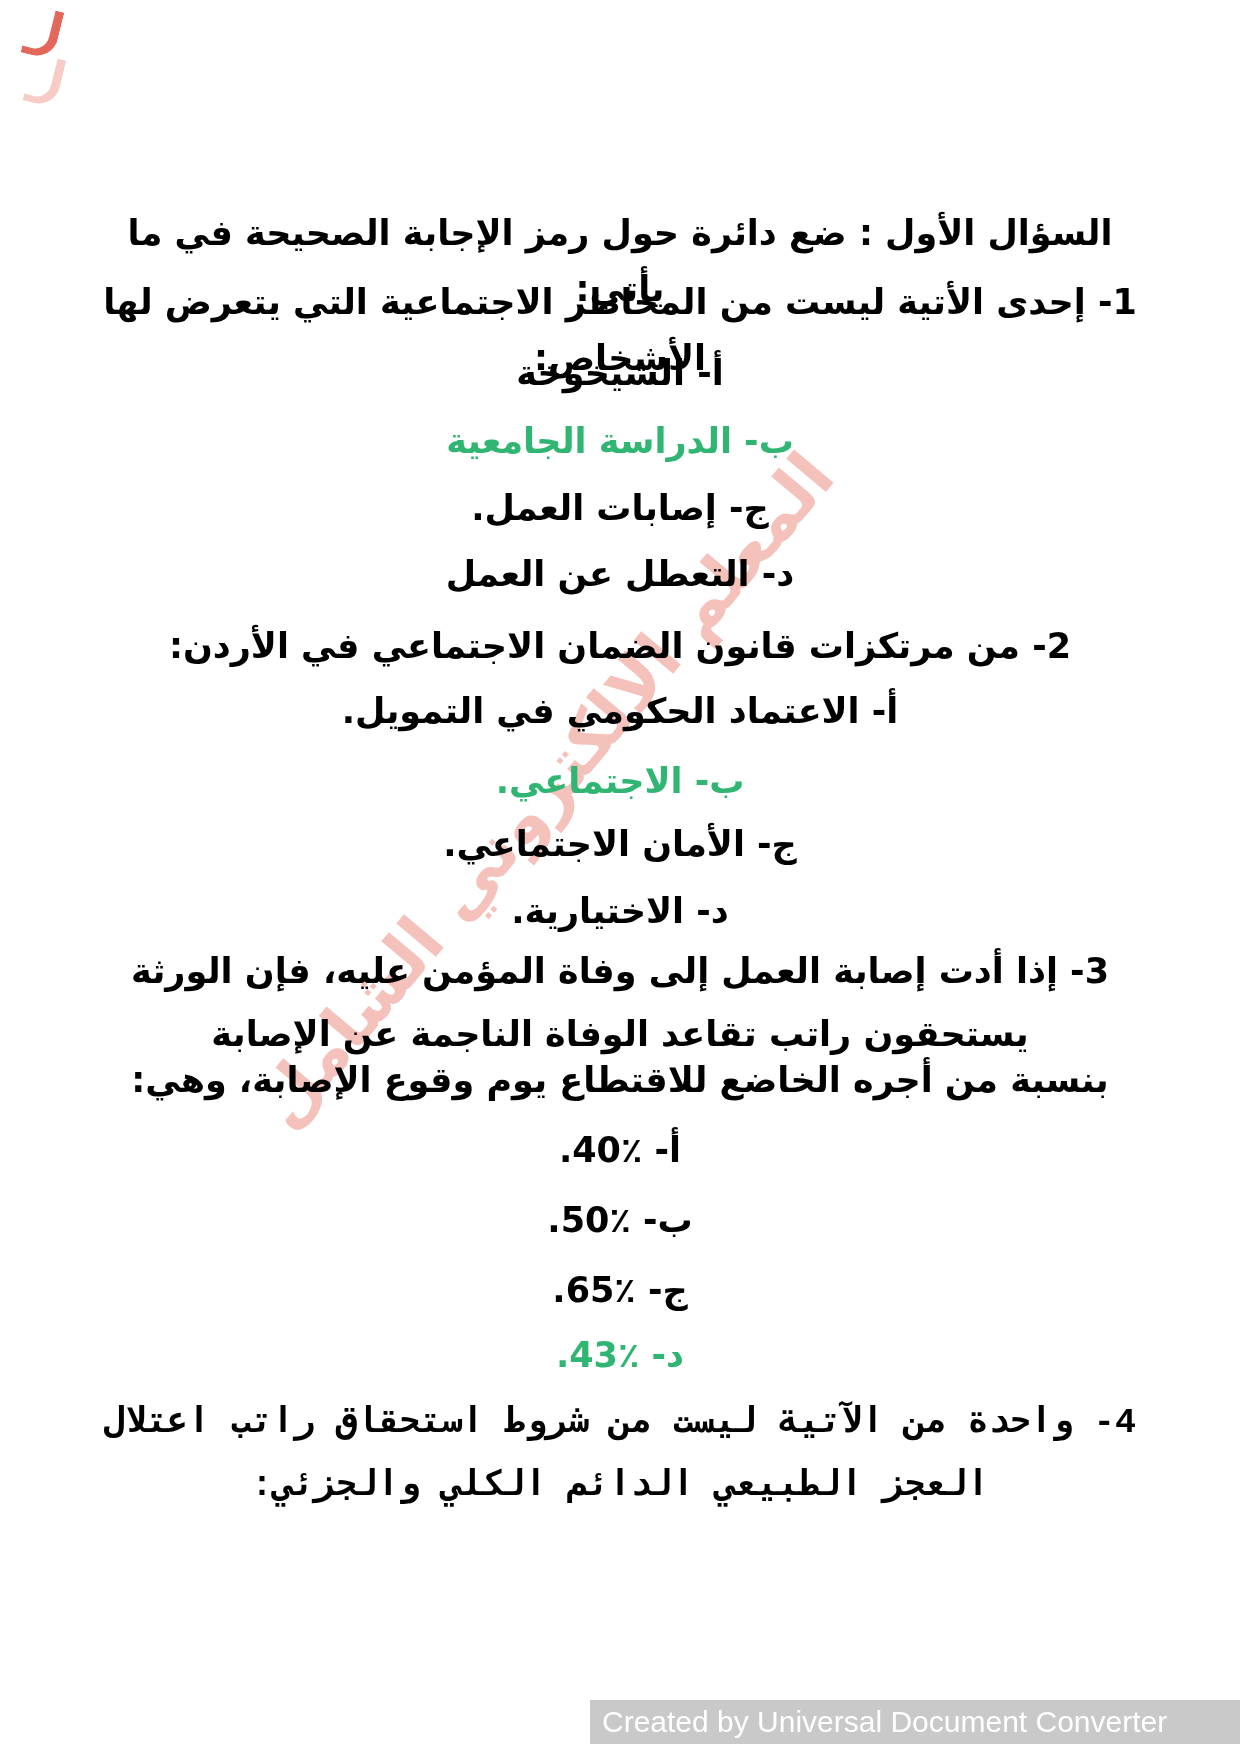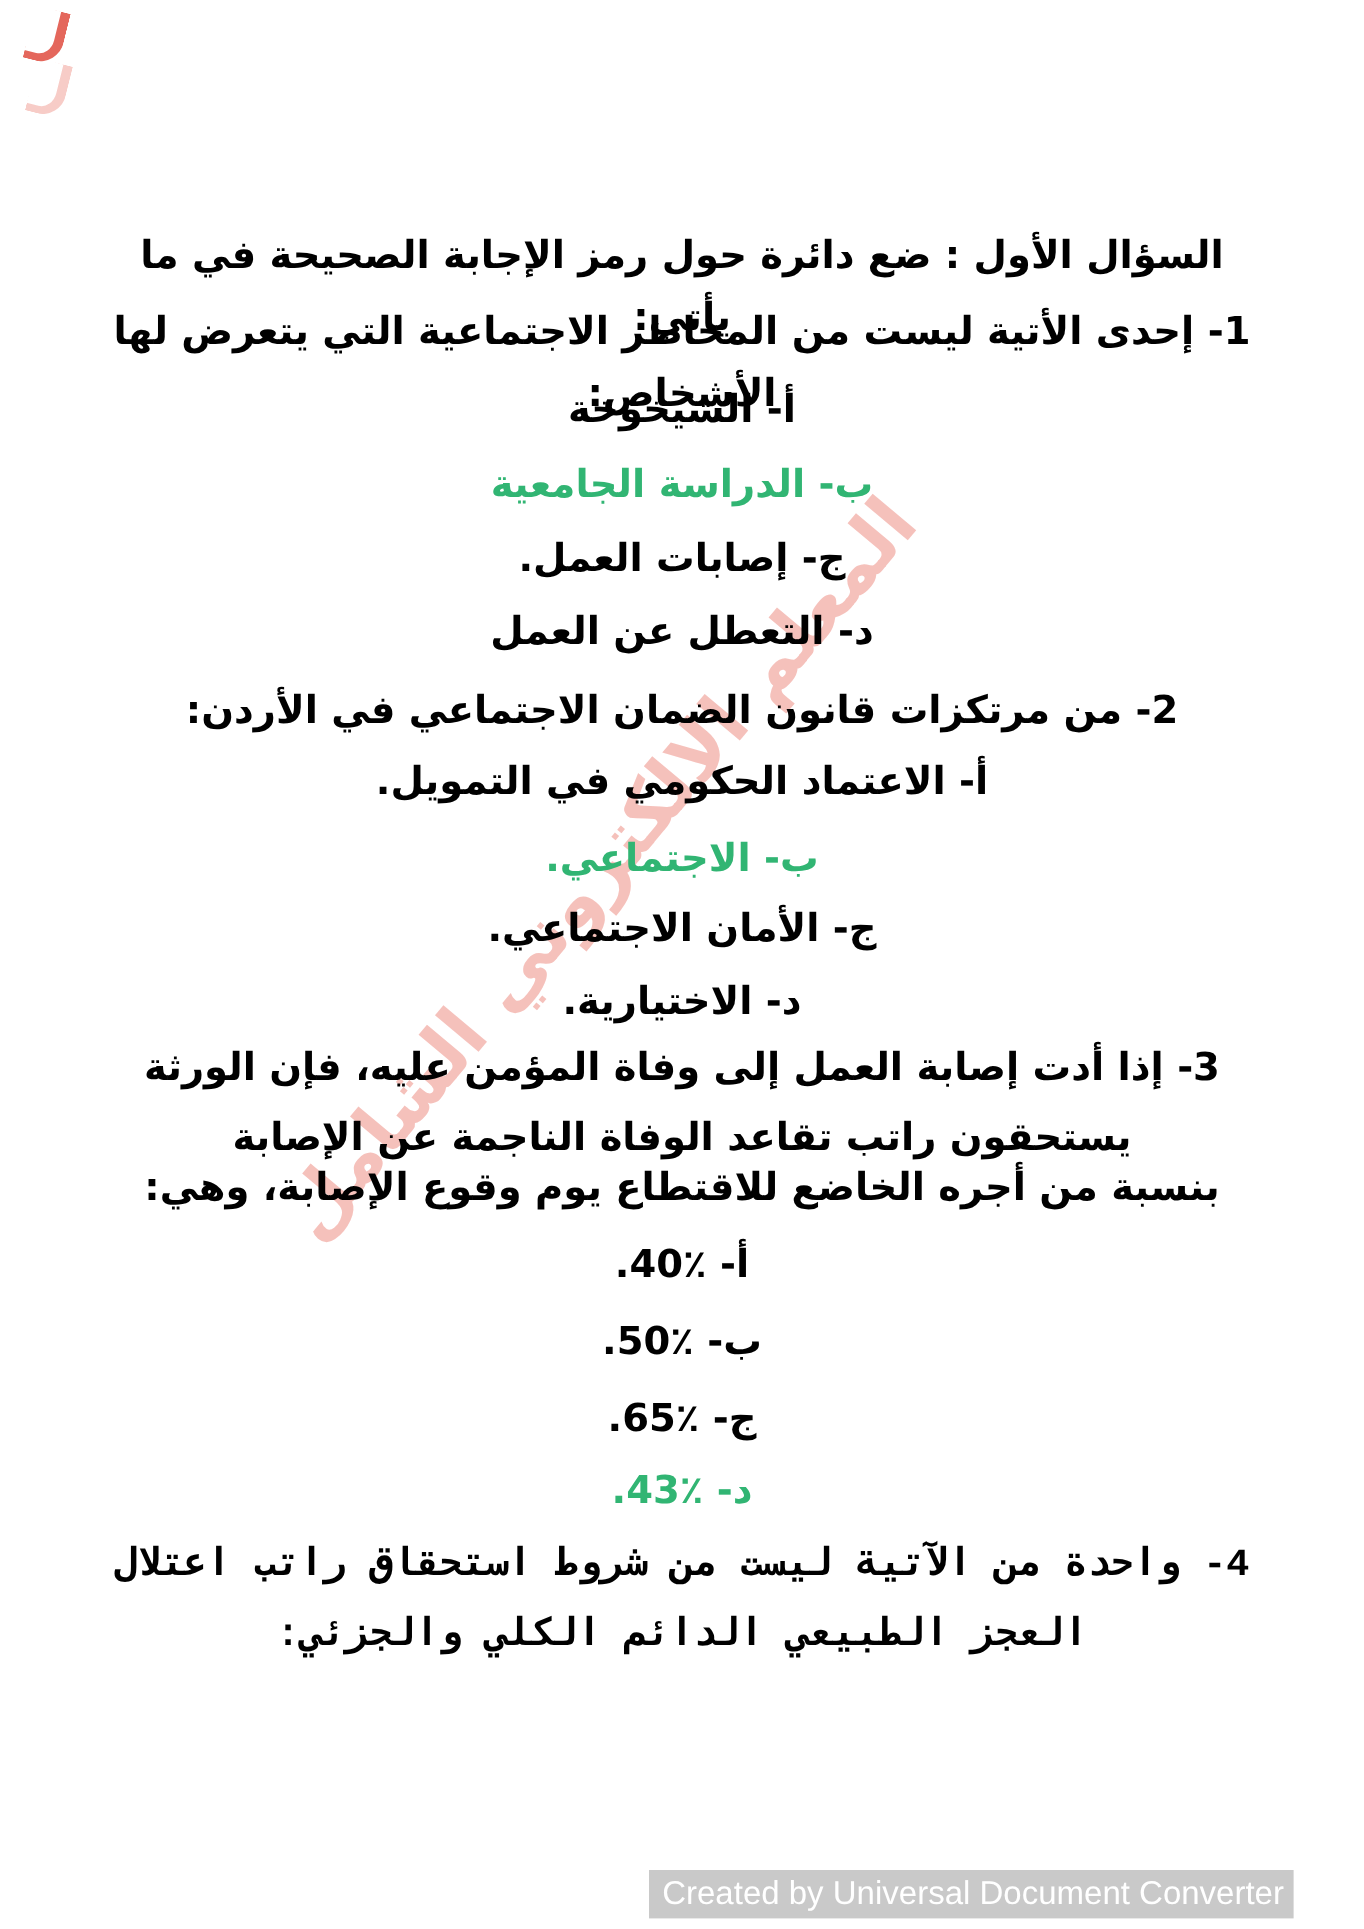--- a/index.html
+++ b/index.html
@@ -64,21 +64,21 @@
     border-radius: 0 0 22px 0;
     transform: rotate(14deg);
     z-index: 1;
   }
   .corner-mark.m1 { left: 26px; top: 8px; opacity: 0.9; }
   .corner-mark.m2 { left: 28px; top: 56px; opacity: 0.55; border-color: #f2a49b; }
   .footer-bar {
     position: absolute;
     left: 590px;
     top: 1700px;
-    width: 586px;
+    width: 650px;
     height: 44px;
     background: var(--footer-bg, #c9c9c9);
     color: var(--footer-fg, #ffffff);
     font-family: "Liberation Sans", sans-serif;
     font-size: 30px;
     line-height: 44px;
     text-align: left;
     direction: ltr;
     padding-left: 12px;
     box-sizing: border-box;

